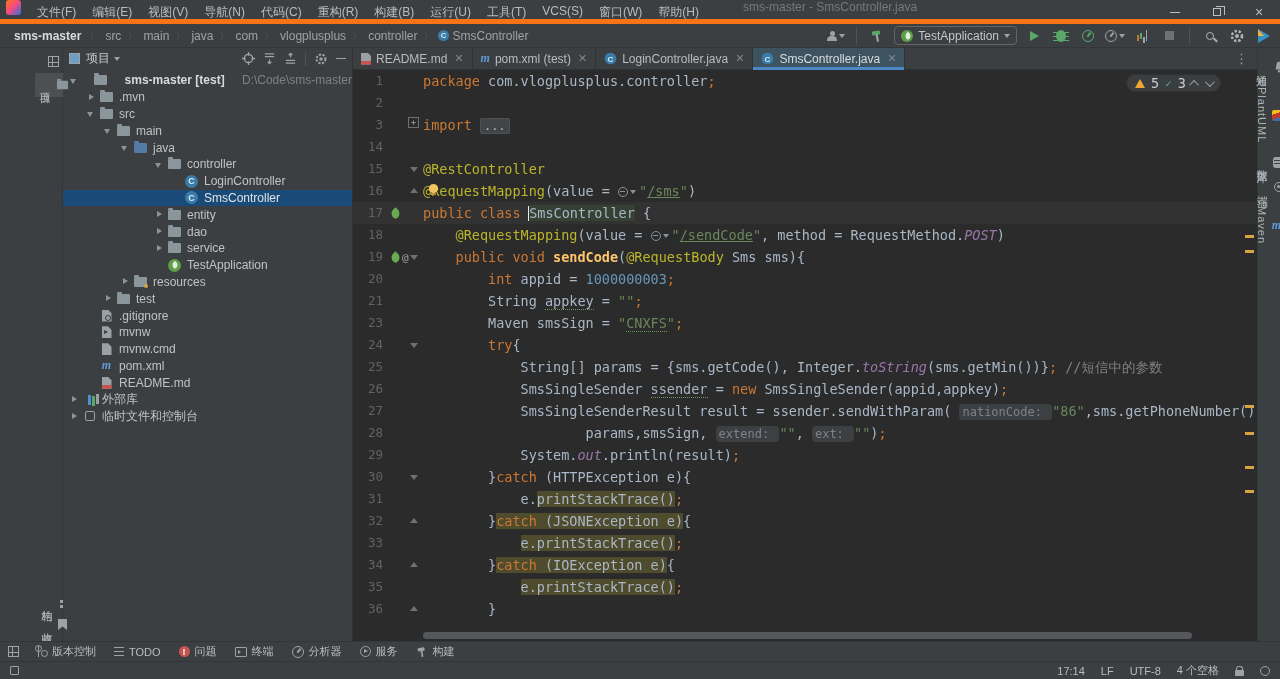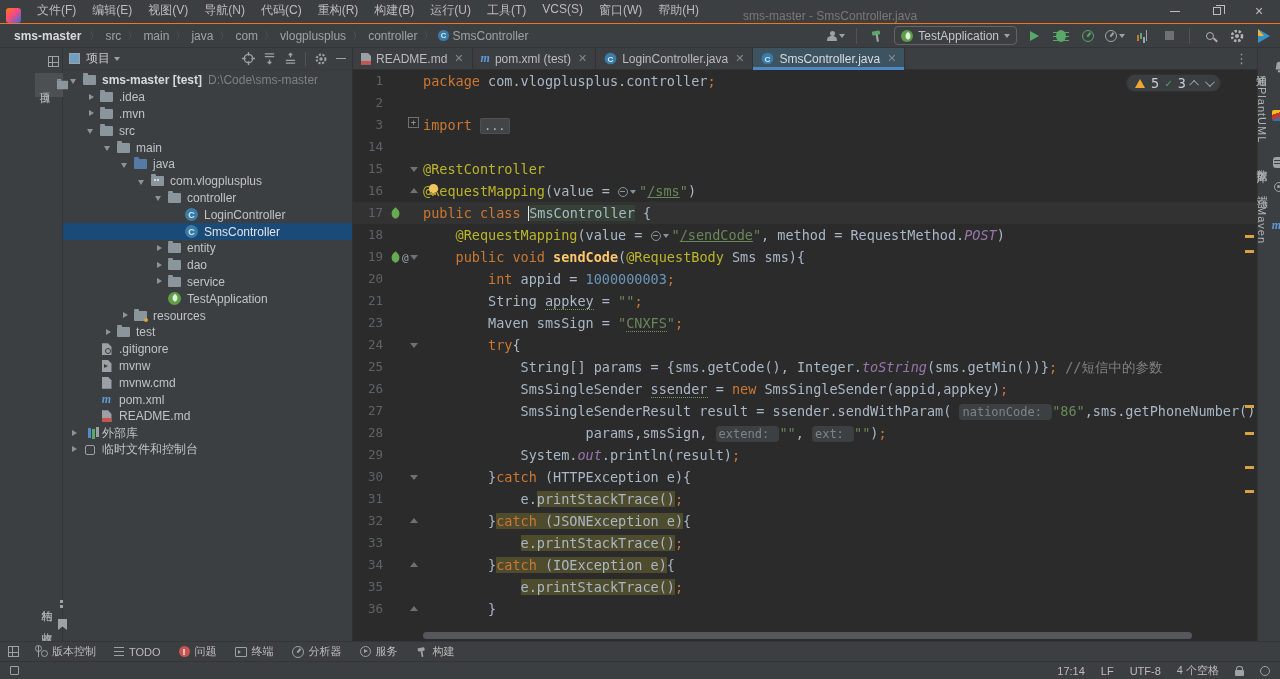--- a/index.html
+++ b/index.html
@@ -1,22 +1,22 @@
 <!DOCTYPE html>
 <html><head>
 <meta charset="utf-8">
 <style>
   * { margin:0; padding:0; box-sizing:border-box; }
   html,body { width:1280px; height:679px; overflow:hidden; background:#3c3f41;
     font-family:"Liberation Sans", sans-serif; font-size:12px; color:#bbbbbb; }
   .app { width:1280px; height:679px; display:flex; flex-direction:column; }
 
   
-  .titlebar { height:24px; background:#3c3f41; border-bottom:1px solid #f97316;
-    display:flex; align-items:flex-end; flex:none; }
+  .titlebar { height:24px; background:#3c3f41; border-bottom:5px solid #f97316;
+    display:flex; align-items:flex-start; flex:none; }
   .logo { width:15px; height:15px; margin:0 8px 0 6px; border-radius:3px;
     background:linear-gradient(135deg,#f97a12 0%,#fc4a7c 45%,#2f6fe0 100%); flex:none; }
   .menubar { display:flex; }
   .menu-item { padding:4px 8px; color:#bbbbbb; cursor:default; }
   .win-title { color:#787878; margin-left:36px; white-space:nowrap; }
   .win-controls { margin-left:auto; display:flex; height:24px; }
   .wc { width:42px; height:24px; display:flex; align-items:center; justify-content:center; color:#bdbdbd; }
   .wc-min i { width:10px; height:1px; background:#bdbdbd; display:block; }
   .wc-restore i { width:8px; height:8px; border:1px solid #bdbdbd; display:block; position:relative; }
   .wc-restore i::before { content:""; position:absolute; top:-3px; left:2px; width:8px; height:8px; border:1px solid #bdbdbd; border-left:none; border-bottom:none; }
@@ -319,40 +319,33 @@
             </svg>
           <span class="ph-sep"></span>
           <svg width="14" height="14" viewBox="0 0 16 16">
               <circle cx="8" cy="8" r="5" fill="none" stroke="#9da2a6" stroke-width="2.4" stroke-dasharray="2.4 1.7"></circle>
               <circle cx="8" cy="8" r="2" fill="#9da2a6"></circle>
             </svg>
           <span style="width:10px;height:1.5px;background:#9da2a6;display:inline-block"></span>
         </span>
       </div>
       <div class="tree" id="tree">
-          <div class="tree-row" style="padding-left: 6px;">
+          <div class="tree-row" style="padding-left: 6px; justify-content: space-between;">
             <span class="chev open"></span>
             <span class="t-ico">
               <span class="i-folder"></span>
             </span>
             <span class="t-label b">sms-master [test]</span>
             <span class="t-path">D:\Code\sms-master</span>
           </div>
           <div class="tree-row" style="padding-left: 23px;">
             <span class="chev closed"></span>
             <span class="t-ico">
               <span class="i-folder"></span>
             </span>
-            <span class="t-label">.idea</span>
-          </div>
-          <div class="tree-row" style="padding-left: 23px;">
-            <span class="chev closed"></span>
-            <span class="t-ico">
-              <span class="i-folder"></span>
-            </span>
             <span class="t-label">.mvn</span>
           </div>
           <div class="tree-row" style="padding-left: 23px;">
             <span class="chev open"></span>
             <span class="t-ico">
               <span class="i-folder"></span>
             </span>
             <span class="t-label">src</span>
           </div>
           <div class="tree-row" style="padding-left: 40px;">
@@ -361,27 +354,20 @@
               <span class="i-folder"></span>
             </span>
             <span class="t-label">main</span>
           </div>
           <div class="tree-row" style="padding-left: 57px;">
             <span class="chev open"></span>
             <span class="t-ico">
               <span class="i-folder src"></span>
             </span>
             <span class="t-label">java</span>
-          </div>
-          <div class="tree-row" style="padding-left: 74px;">
-            <span class="chev open"></span>
-            <span class="t-ico">
-              <span class="i-folder pkg"></span>
-            </span>
-            <span class="t-label">com.vlogplusplus</span>
           </div>
           <div class="tree-row" style="padding-left: 91px;">
             <span class="chev open"></span>
             <span class="t-ico">
               <span class="i-folder"></span>
             </span>
             <span class="t-label">controller</span>
           </div>
           <div class="tree-row" style="padding-left: 108px;">
             <span class="chev "></span>

